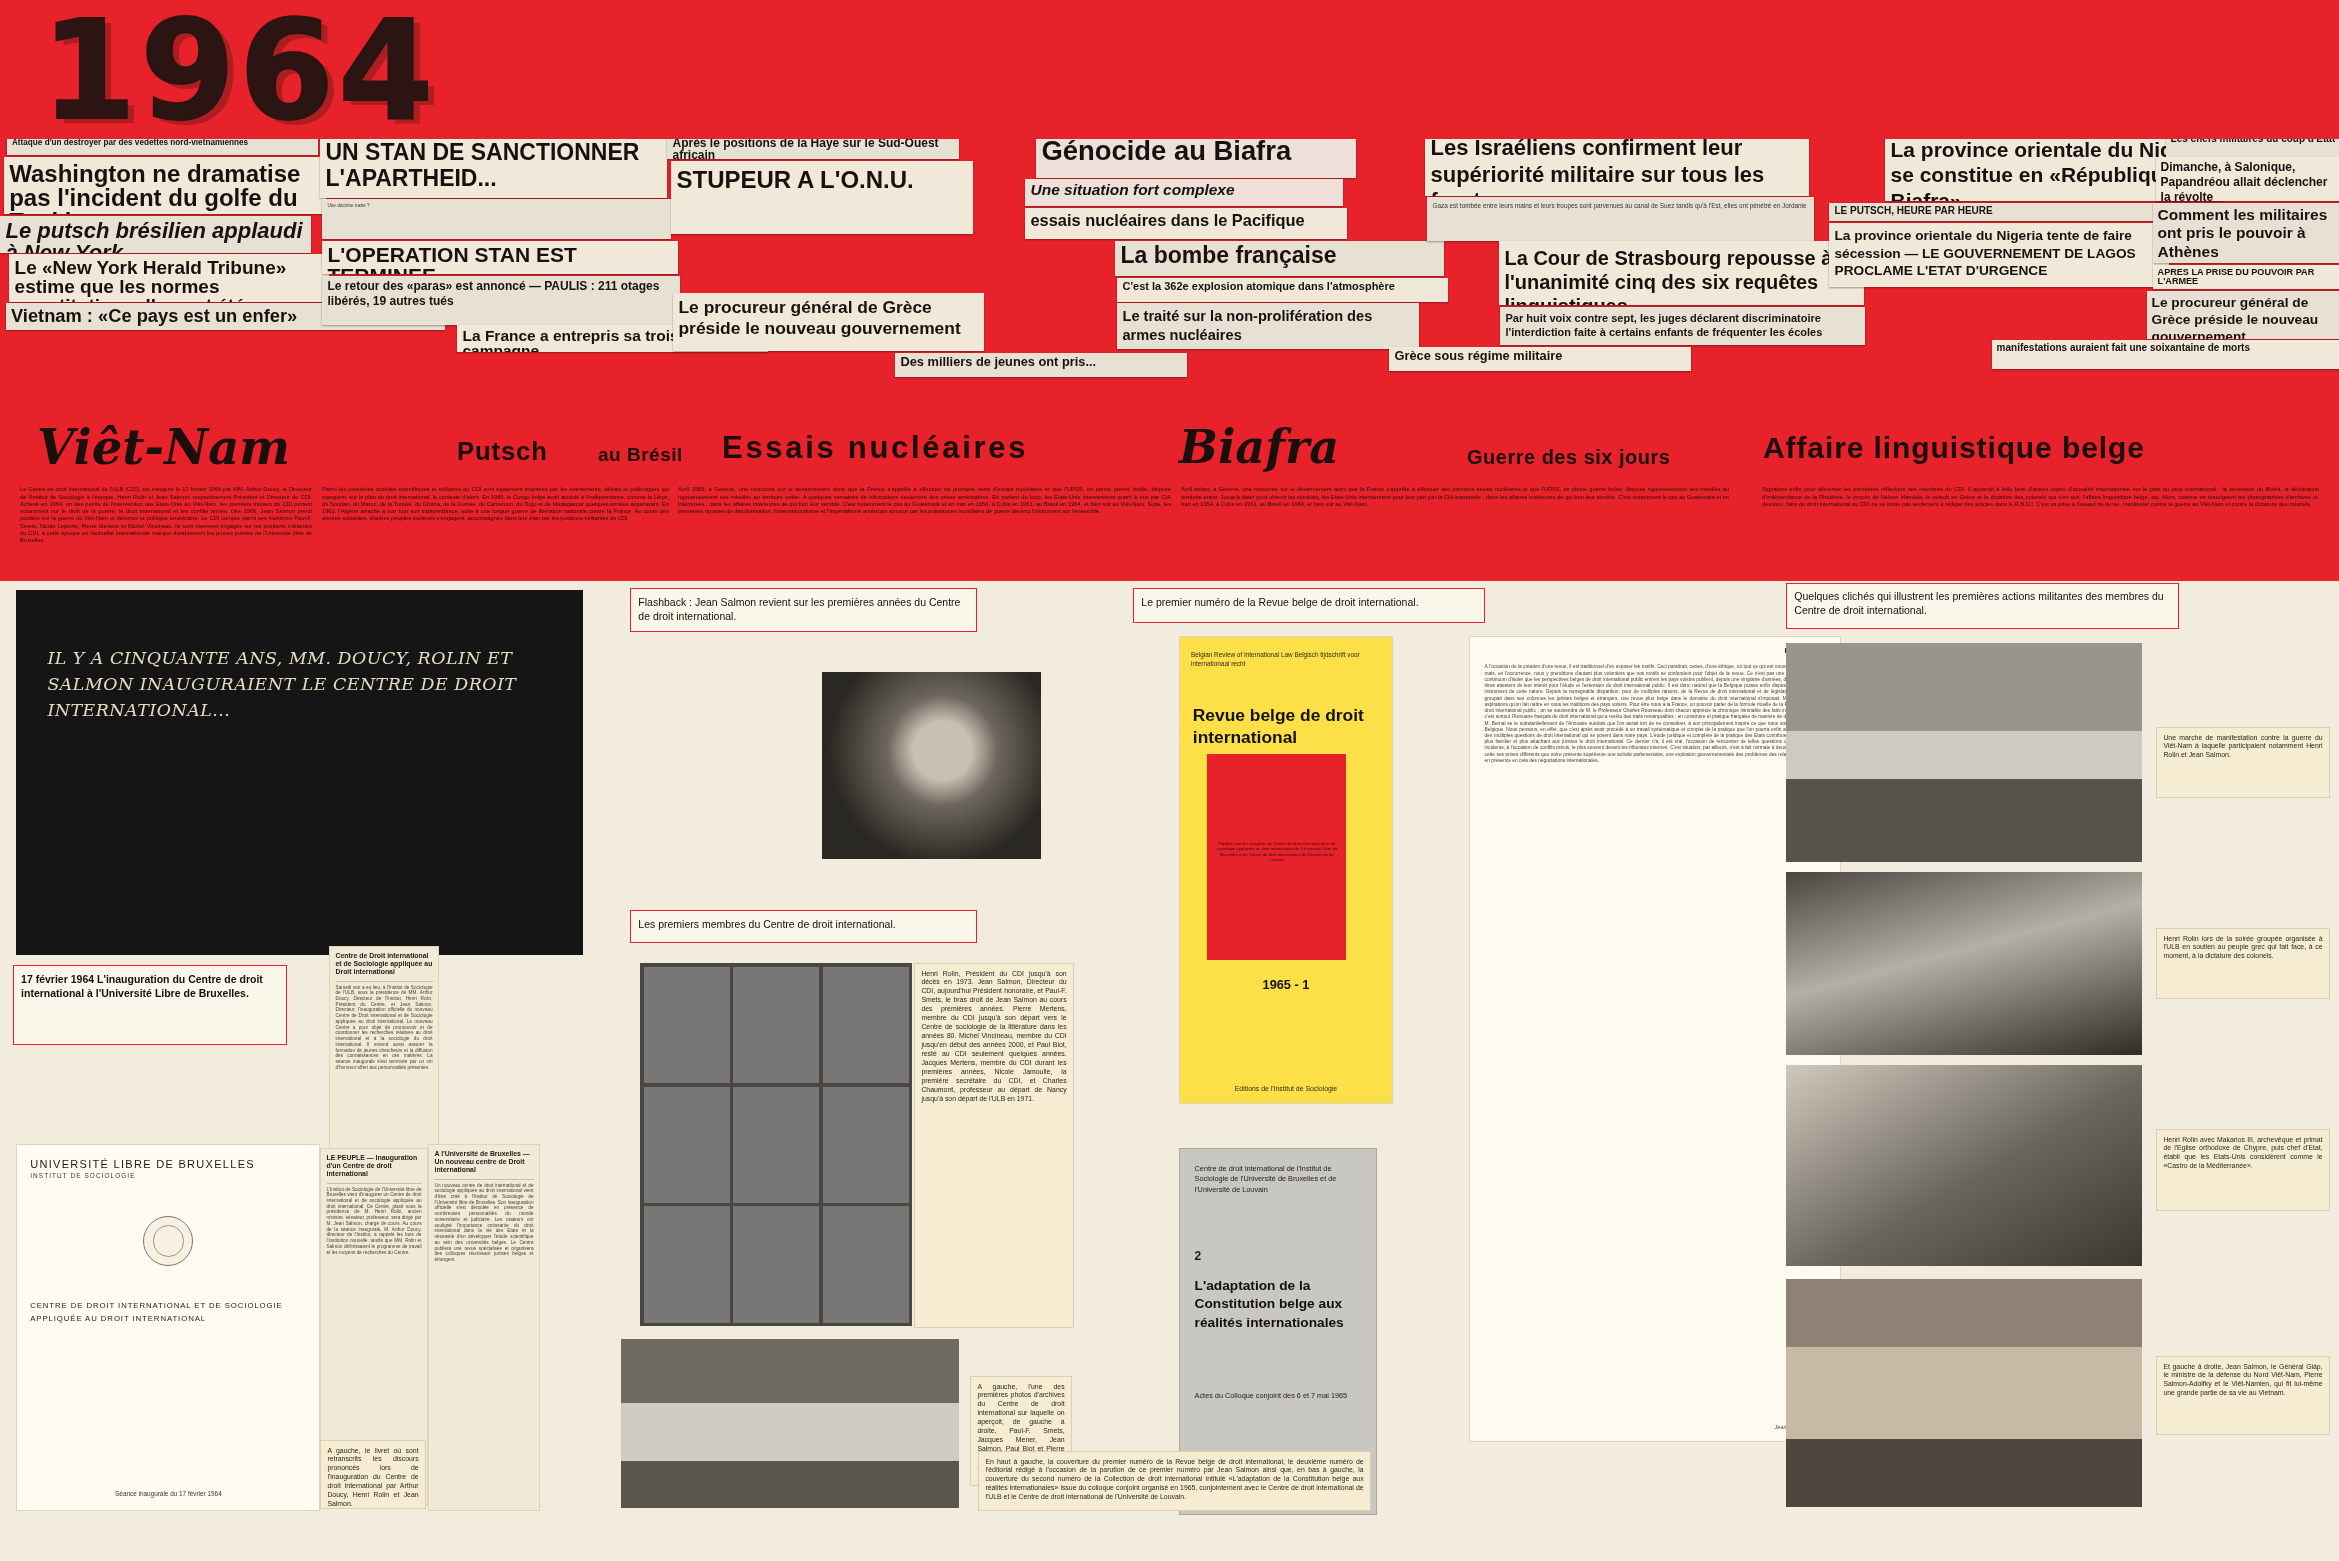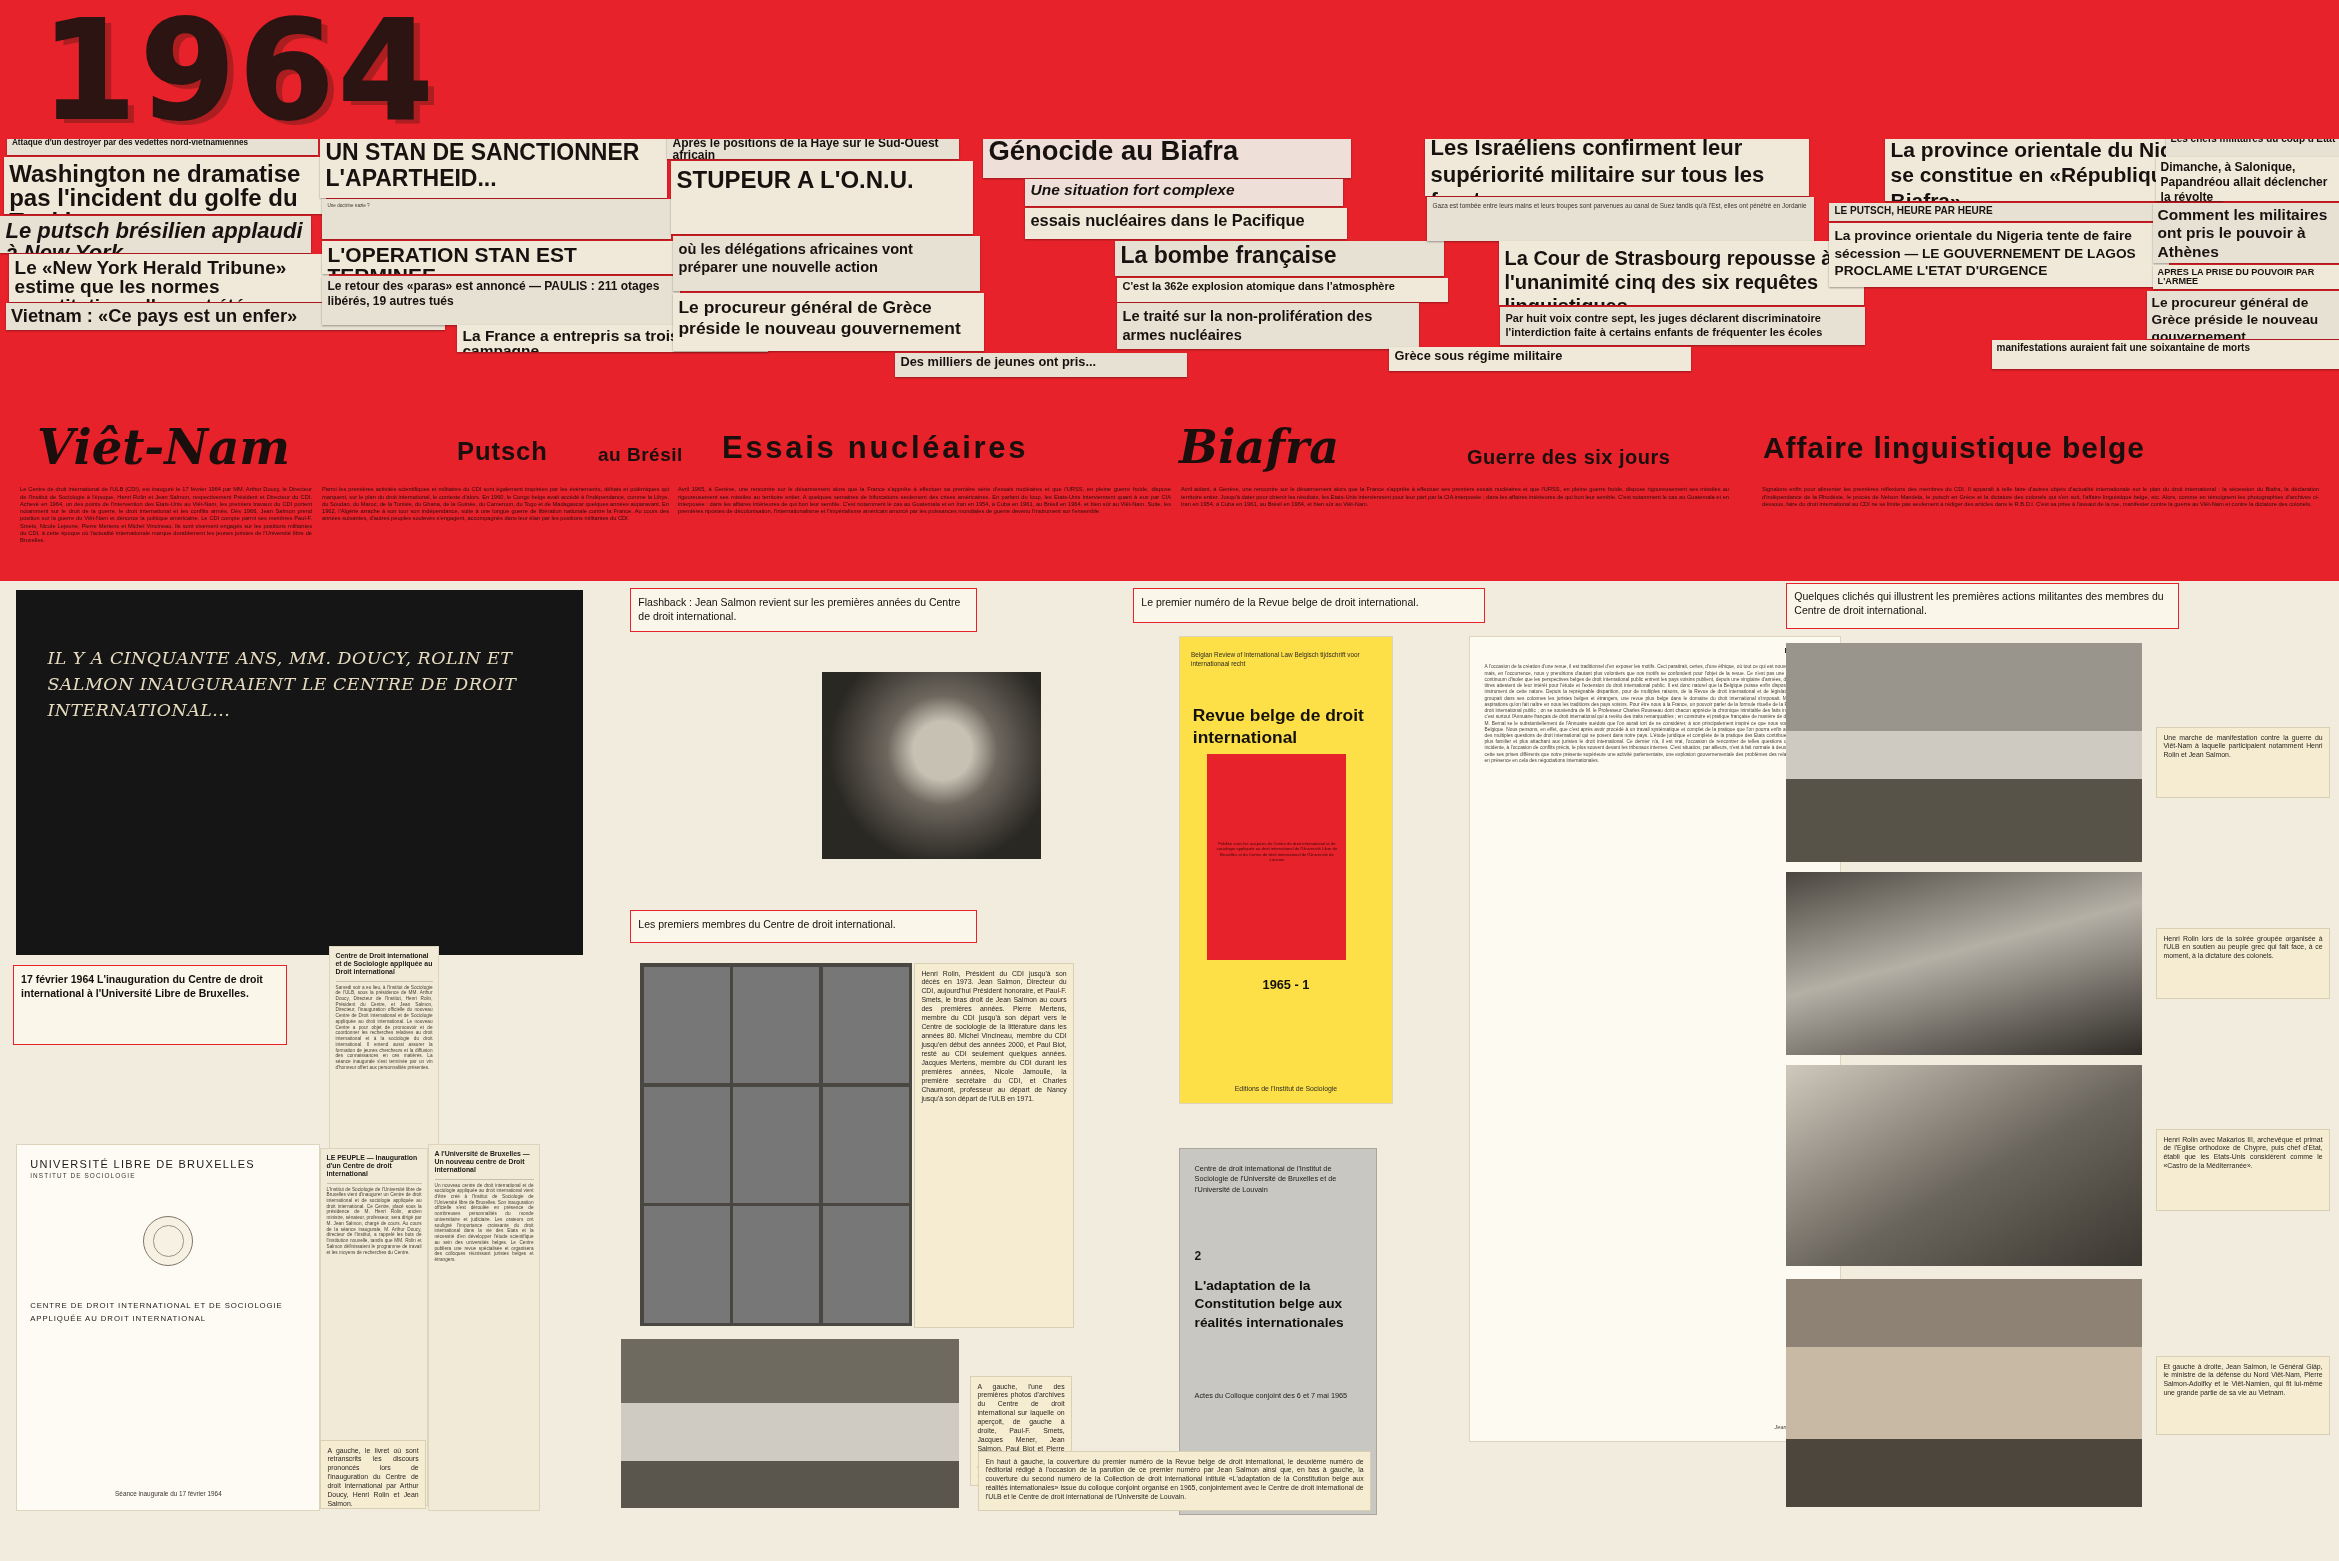--- a/index.html
+++ b/index.html
@@ -150,31 +150,28 @@
     <div class="clip paper-warm" style="left:457px;top:186px;width:311px;height:27.4px;">
       <span class="hl" style="font-size:15.5px;padding:2.7px 5.5px;">La France a entrepris sa troisième campagne</span>
     </div>
 
     <div class="clip paper-grey" style="left:667px;top:-5.5px;width:292px;height:25.6px;">
       <span class="hl" style="font-size:12px;padding:3.7px 5.5px;">Après le positions de la Haye sur le Sud-Ouest africain</span>
     </div>
     <div class="clip paper-warm" style="left:671px;top:22px;width:302px;height:73px;">
       <span class="hl" style="font-size:24px;padding:4.6px 5.5px;line-height:1.2;">STUPEUR A L'O.N.U.</span>
     </div>
-    <div class="clip paper-grey" style="left:673px;top:97px;width:307px;height:55px;">
-      <span class="hl" style="font-size:14.6px;padding:3.7px 5.5px;line-height:1.25;">où les délégations africaines vont préparer une nouvelle action</span>
-    </div>
     <div class="clip paper-warm" style="left:673px;top:154px;width:311px;height:58px;">
       <span class="hl" style="font-size:17.4px;padding:3.7px 5.5px;line-height:1.25;">Le procureur général de Grèce préside le nouveau gouvernement</span>
     </div>
     <div class="clip paper-grey" style="left:895px;top:214px;width:292px;height:24px;">
       <span class="hl" style="font-size:12.8px;padding:2.7px 5.5px;">Des milliers de jeunes ont pris...</span>
     </div>
 
-    <div class="clip paper-pink" style="left:983px;top:-7.3px;width:368px;height:46px;">
+    <div class="clip paper-pink" style="left:1036px;top:-7.3px;width:320px;height:46px;">
       <span class="hl" style="font-size:27.4px;padding:5.5px;">Génocide au Biafra</span>
     </div>
     <div class="clip paper-pink" style="left:1025px;top:40px;width:318px;height:27.4px;">
       <span class="hl" style="font-size:15.5px;padding:2.7px 5.5px;font-style:italic;">Une situation fort complexe</span>
     </div>
     <div class="clip paper-warm" style="left:1025px;top:69px;width:322px;height:31px;">
       <span class="hl" style="font-size:16.4px;padding:3.7px 5.5px;">essais nucléaires dans le Pacifique</span>
     </div>
     <div class="clip paper-grey" style="left:1115px;top:102px;width:329px;height:35px;">
       <span class="hl" style="font-size:23px;padding:2.7px 5.5px;">La bombe française</span>

